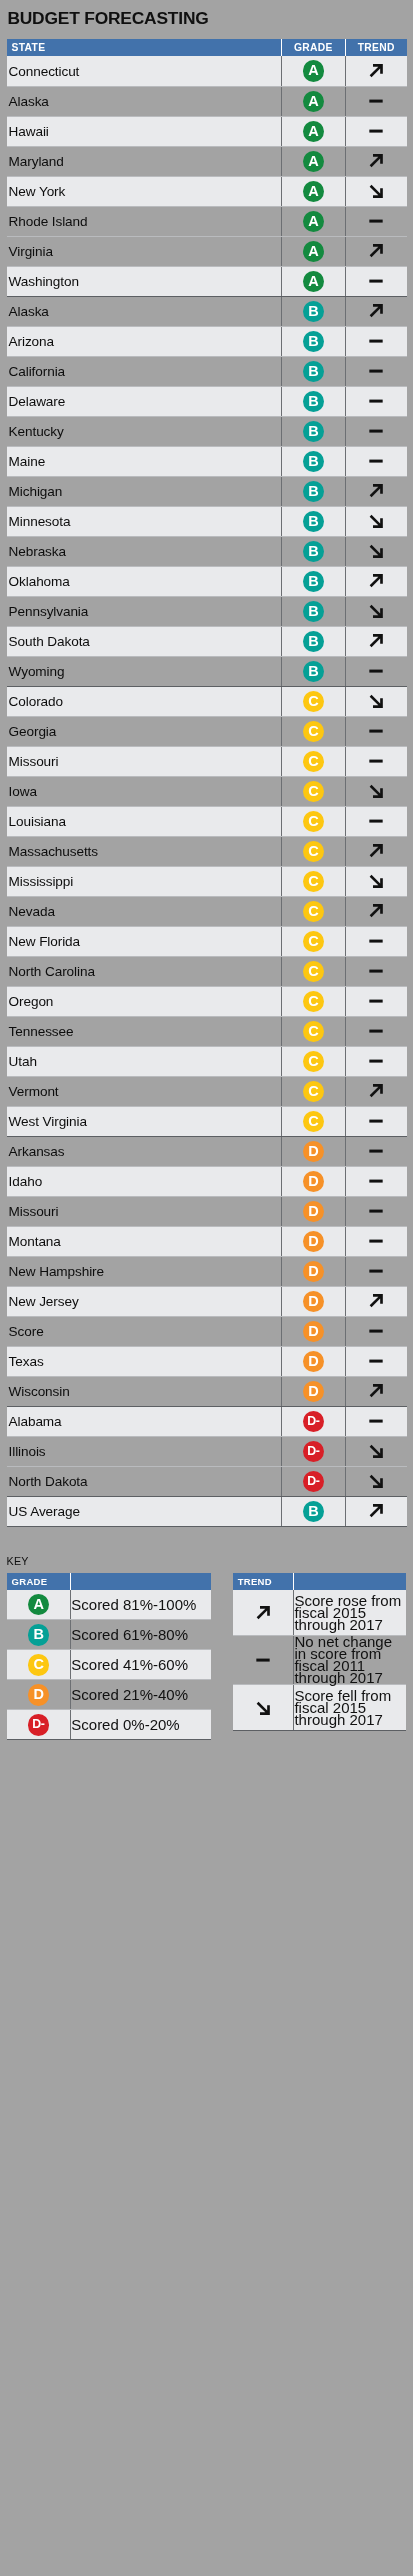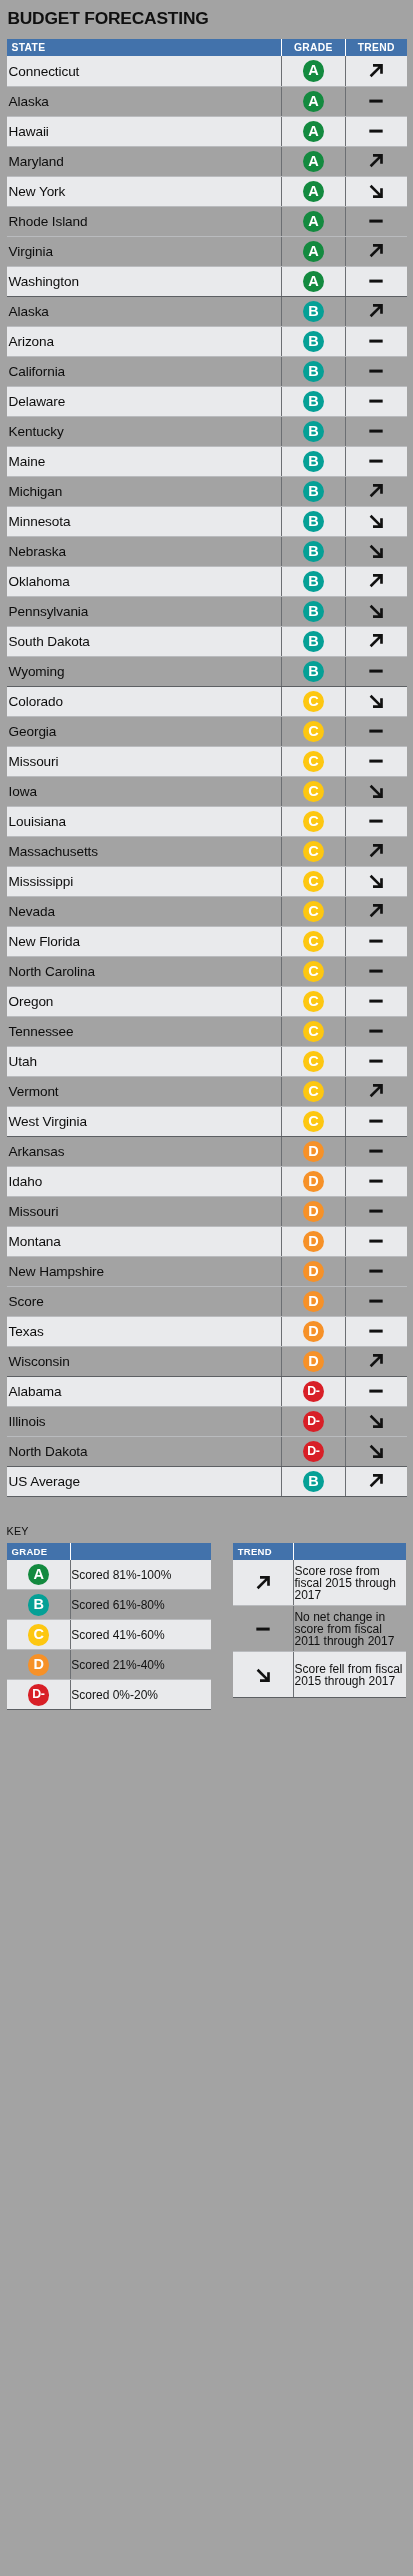--- a/index.html
+++ b/index.html
@@ -151,21 +151,21 @@
     padding: 0;
   }
   table.keytbl tbody tr.shade td { background: #e9eaec; }
   table.keytbl tbody tr.last td { border-bottom: 1.2px solid #5c5f63; }
   td.k-ico {
     text-align: center;
     border-right: 1px solid #6c6f73;
     height: 26px;
   }
   td.k-txt {
-    font-size: 12px;
+    font-size: 15px;
     color: #111;
     padding: 3.3px 3.3px 3.3px 5.8px;
     line-height: 12px;
   }
   .trend-key td.k-ico { height: auto; }
   .trend-key tbody tr { height: 46px; }
 </style>
 </head>
 <body>
 
@@ -465,20 +465,27 @@
           <td class="grade"><span class="badge g-D">D</span></td>
           <td class="trend"><span class="trend-ico"><svg viewBox="0 0 24 24" aria-hidden="true">
                 <rect x="4" y="10.3" width="16" height="3.6" fill="#111"></rect>
               </svg></span></td>
         </tr>
         <tr>
           <td class="state">New Hampshire</td>
           <td class="grade"><span class="badge g-D">D</span></td>
           <td class="trend"><span class="trend-ico"><svg viewBox="0 0 24 24" aria-hidden="true">
                 <rect x="4" y="10.3" width="16" height="3.6" fill="#111"></rect>
+              </svg></span></td>
+        </tr>
+        <tr class="shade">
+          <td class="state">New Jersey</td>
+          <td class="grade"><span class="badge g-D">D</span></td>
+          <td class="trend"><span class="trend-ico"><svg viewBox="0 0 24 24" aria-hidden="true">
+                <path fill="#111" d="M6.6 19.4 L17.0 9.0 L17.0 15.4 L20.2 15.4 L20.2 3.6 L8.4 3.6 L8.4 6.8 L14.8 6.8 L4.4 17.2 Z"></path>
               </svg></span></td>
         </tr>
         <tr>
           <td class="state">Score</td>
           <td class="grade"><span class="badge g-D">D</span></td>
           <td class="trend"><span class="trend-ico"><svg viewBox="0 0 24 24" aria-hidden="true">
                 <rect x="4" y="10.3" width="16" height="3.6" fill="#111"></rect>
               </svg></span></td>
         </tr>
         <tr class="shade">

